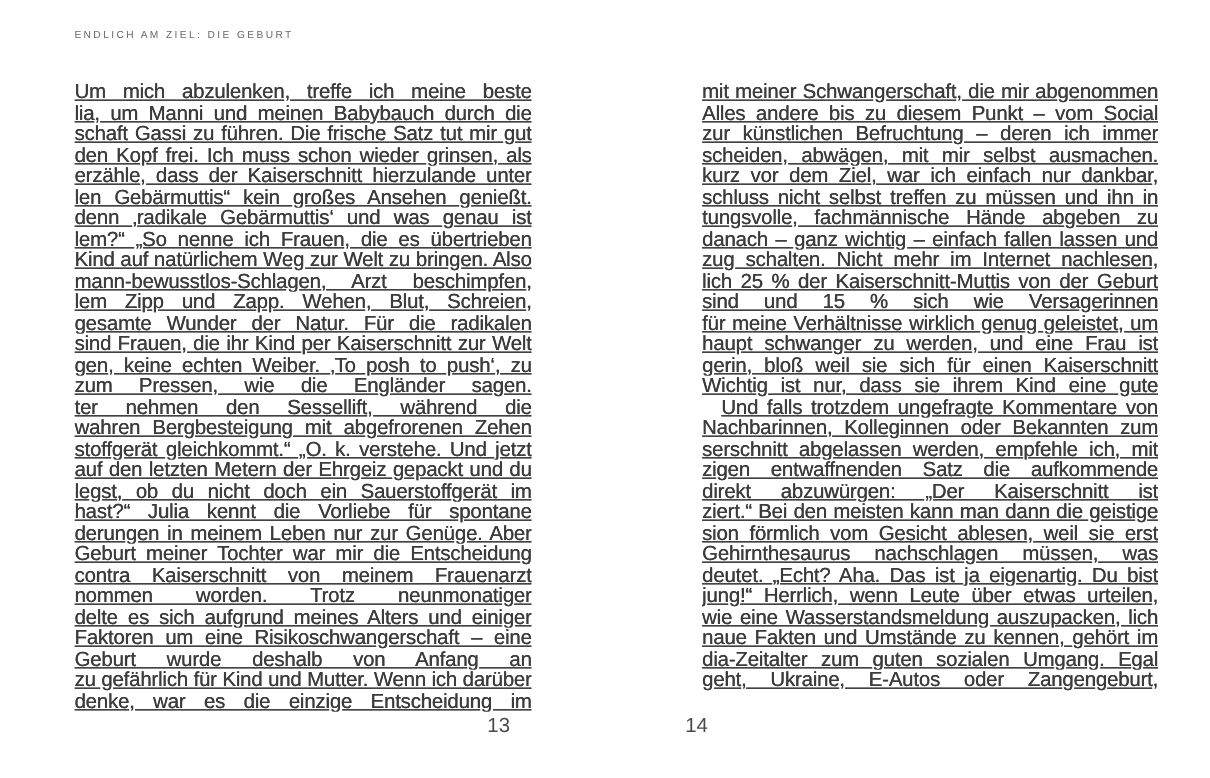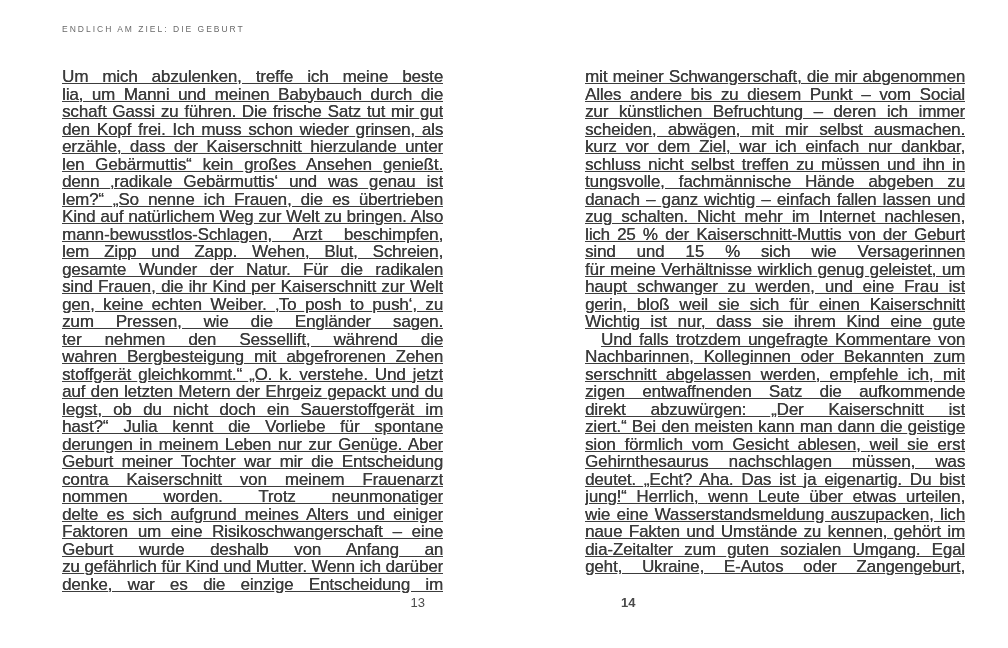--- a/index.html
+++ b/index.html
@@ -50,32 +50,31 @@
     overflow: hidden;
     text-align: justify;
     text-align-last: justify;
     white-space: normal;
   }
   .line.para-end { text-align-last: left; }
   .line.indent   { text-indent: 16px; }
   .page-number {
     position: absolute;
     top: 595px;
-    font-size: 13px;
+    font-size: 17px;
     color: var(--num-color, #4a4a4a);
   }
   .page-number.left {
     left: 62px;
     width: 363px;
     text-align: right;
   }
   .page-number.right {
-    left: 621px;
+    left: 571px;
     text-align: center;
-    font-weight: bold;
   }
 </style>
 </head>
 <body style="--bg: #ffffff; --body-text: #3c3c3c; --head-color: #6a6a6a; --num-color: #4a4a4a;">
 
 <div class="spread">
 
   <div class="running-head">ENDLICH AM ZIEL: DIE GEBURT</div>
 
   <div class="text-block left">

